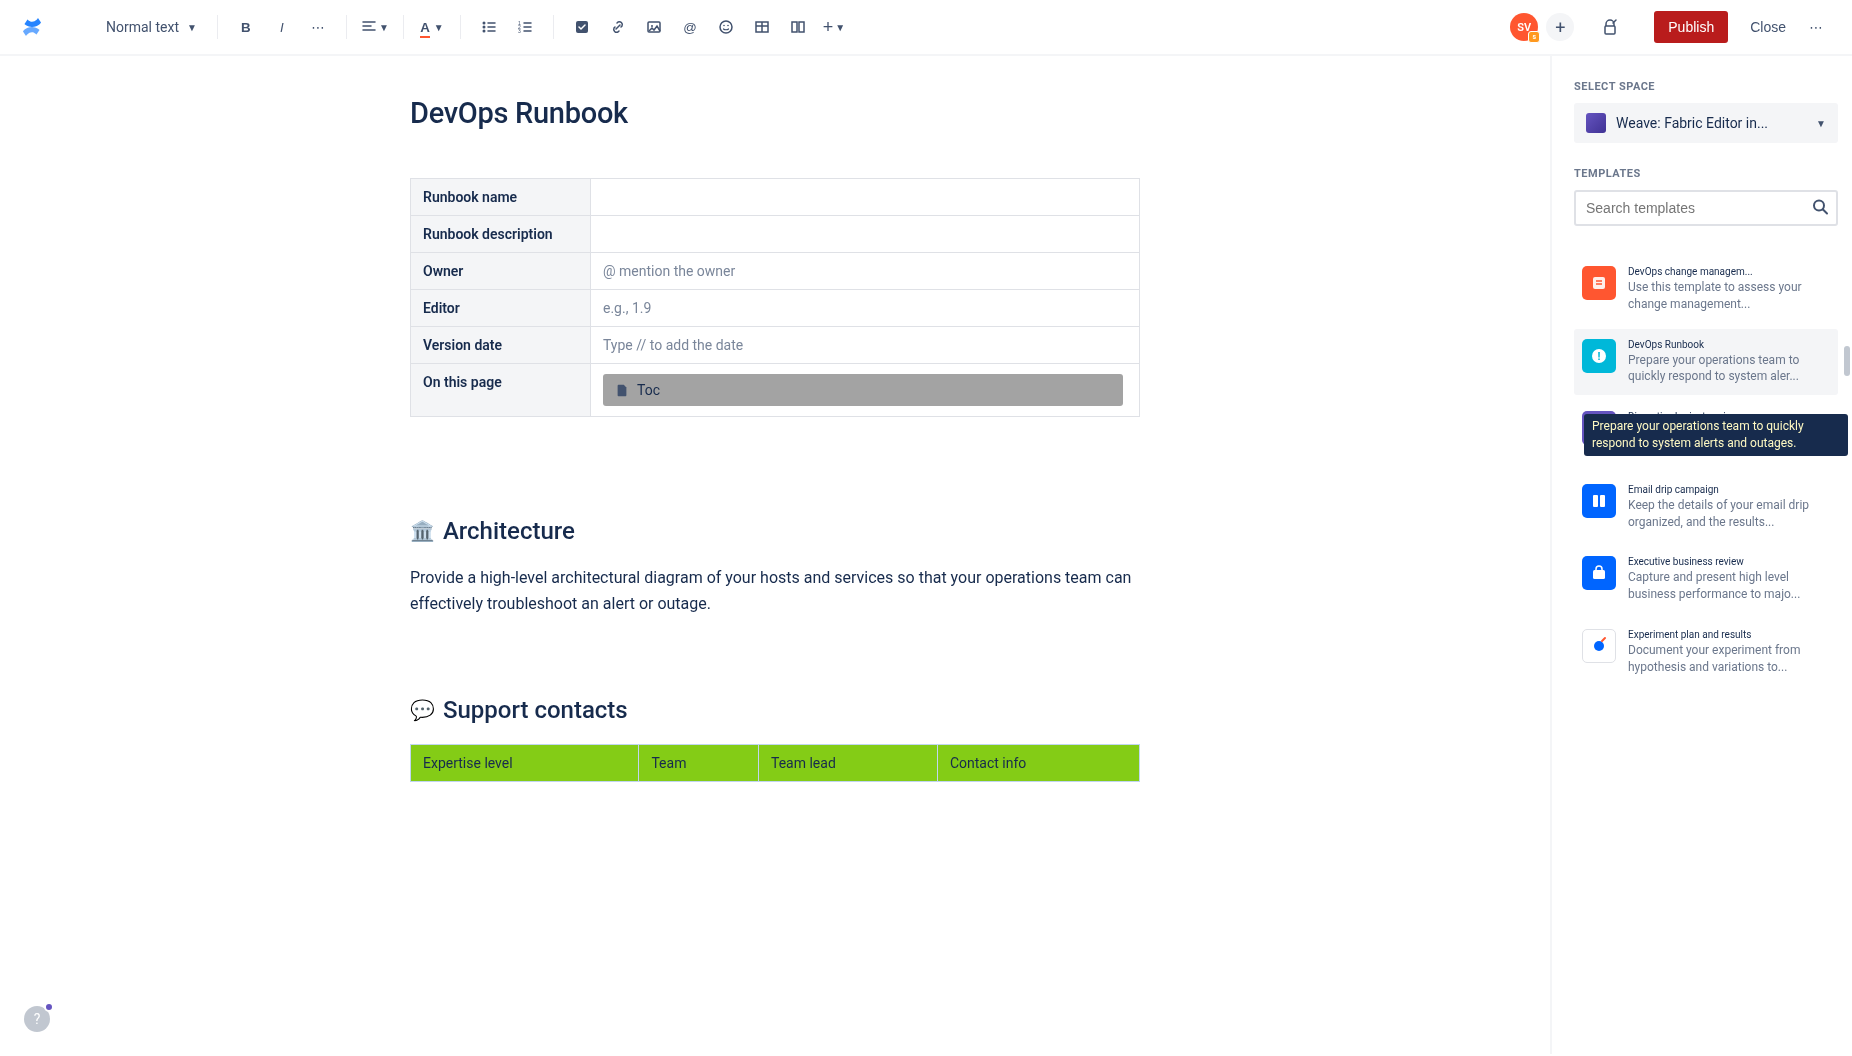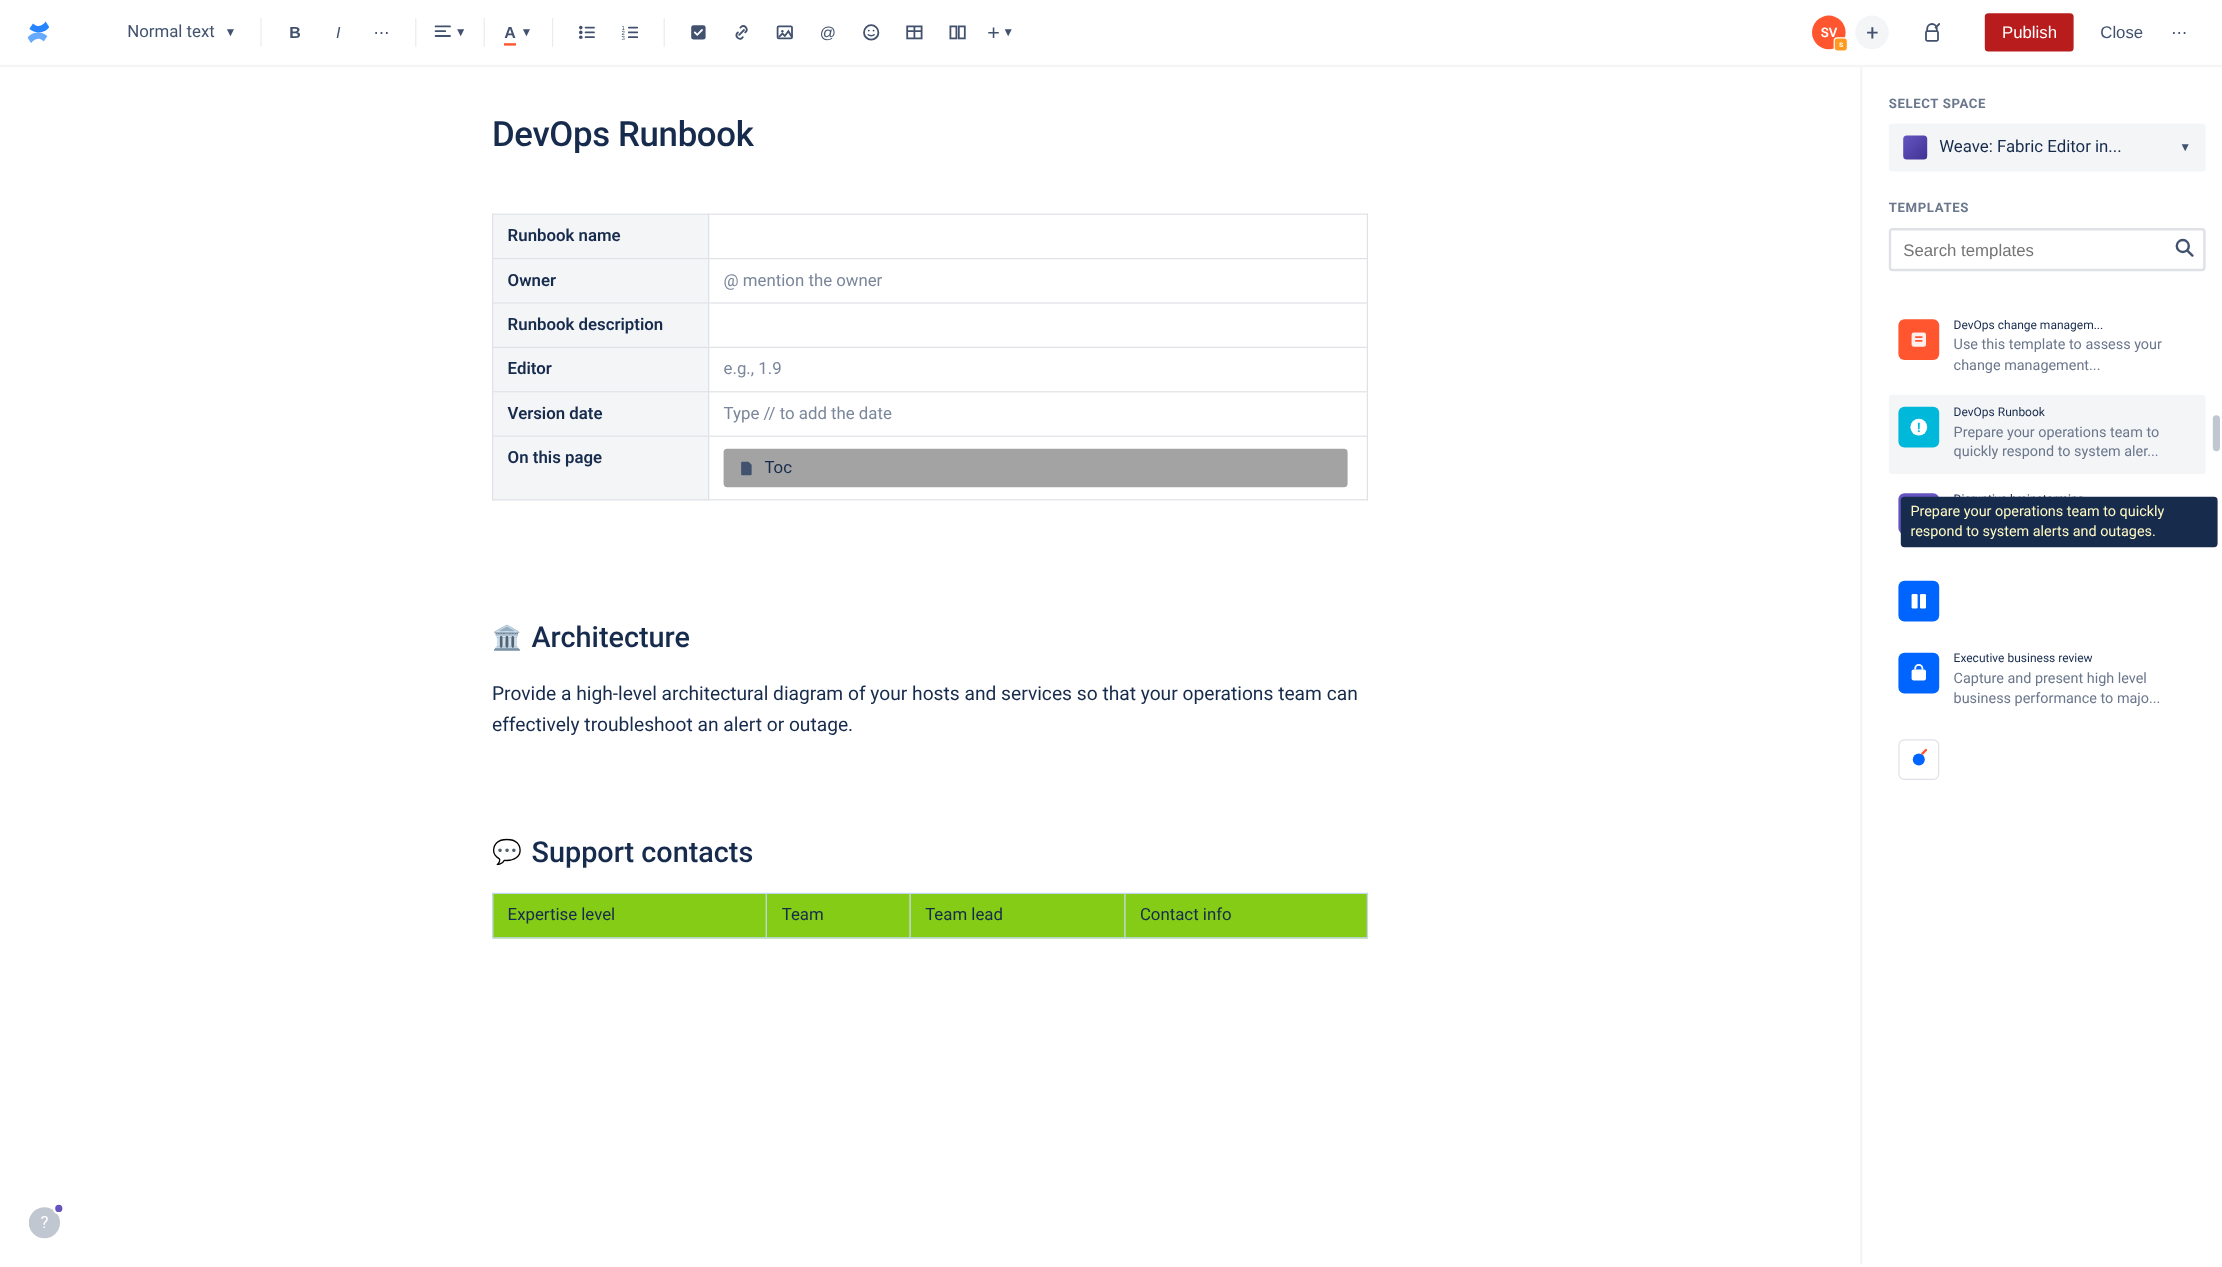--- a/index.html
+++ b/index.html
@@ -462,26 +462,26 @@
     <div class="editor-content">
       <h1 class="page-title">DevOps Runbook</h1>
 
       <table class="meta-table">
         <tbody>
             <tr>
           <td class="label">Runbook name</td>
           <td><span class="placeholder"></span></td>
         </tr>
         <tr>
+          <td class="label">Runbook description</td>
+          <td><span class="placeholder"></span></td>
+        </tr>
+        <tr>
           <td class="label">Owner</td>
           <td><span class="placeholder">@ mention the owner</span></td>
-        </tr>
-        <tr>
-          <td class="label">Runbook description</td>
-          <td><span class="placeholder"></span></td>
         </tr>
         <tr>
           <td class="label">Editor</td>
           <td><span class="placeholder">e.g., 1.9</span></td>
         </tr>
         <tr>
           <td class="label">Version date</td>
           <td><span class="placeholder">Type // to add the date</span></td>
         </tr>
         <tr>
@@ -582,20 +582,24 @@
         </div>
       </div>
 
       <div class="template-item">
         <div class="tmpl-icon" style="background:#0065FF">
           <svg width="18" height="18" viewBox="0 0 18 18">
               <rect x="3" y="3" width="5" height="12" rx="1" fill="#fff"></rect>
               <rect x="10" y="3" width="5" height="12" rx="1" fill="#fff"></rect>
             </svg>
         </div>
+        <div class="tmpl-content">
+          <div class="tmpl-title">Email drip campaign</div>
+          <div class="tmpl-desc">Keep the details of your email drip organized, and the results...</div>
+        </div>
       </div>
 
       <div class="template-item">
         <div class="tmpl-icon" style="background:#0065FF">
           <svg width="18" height="18" viewBox="0 0 18 18">
               <rect x="3" y="6" width="12" height="9" rx="1.5" fill="#fff"></rect>
               <path d="M6 6V5a3 3 0 016 0v1" stroke="#fff" stroke-width="1.5" fill="none"></path>
             </svg>
         </div>
         <div class="tmpl-content">
@@ -604,20 +608,24 @@
         </div>
       </div>
 
       <div class="template-item">
         <div class="tmpl-icon" style="background:#fff;border:1px solid #dfe1e6">
           <svg width="20" height="20" viewBox="0 0 20 20">
               <circle cx="10" cy="10" r="5" fill="#0065FF"></circle>
               <path d="M13 5l3-3" stroke="#FF5630" stroke-width="2" stroke-linecap="round"></path>
             </svg>
         </div>
+        <div class="tmpl-content">
+          <div class="tmpl-title">Experiment plan and results</div>
+          <div class="tmpl-desc">Document your experiment from hypothesis and variations to...</div>
+        </div>
       </div>
     </div>
     <div class="scroll-track"></div>
   </div>
 </div>
 
 <div class="help-btn">
   <span>?</span>
   <span class="help-dot"></span>
 </div>

